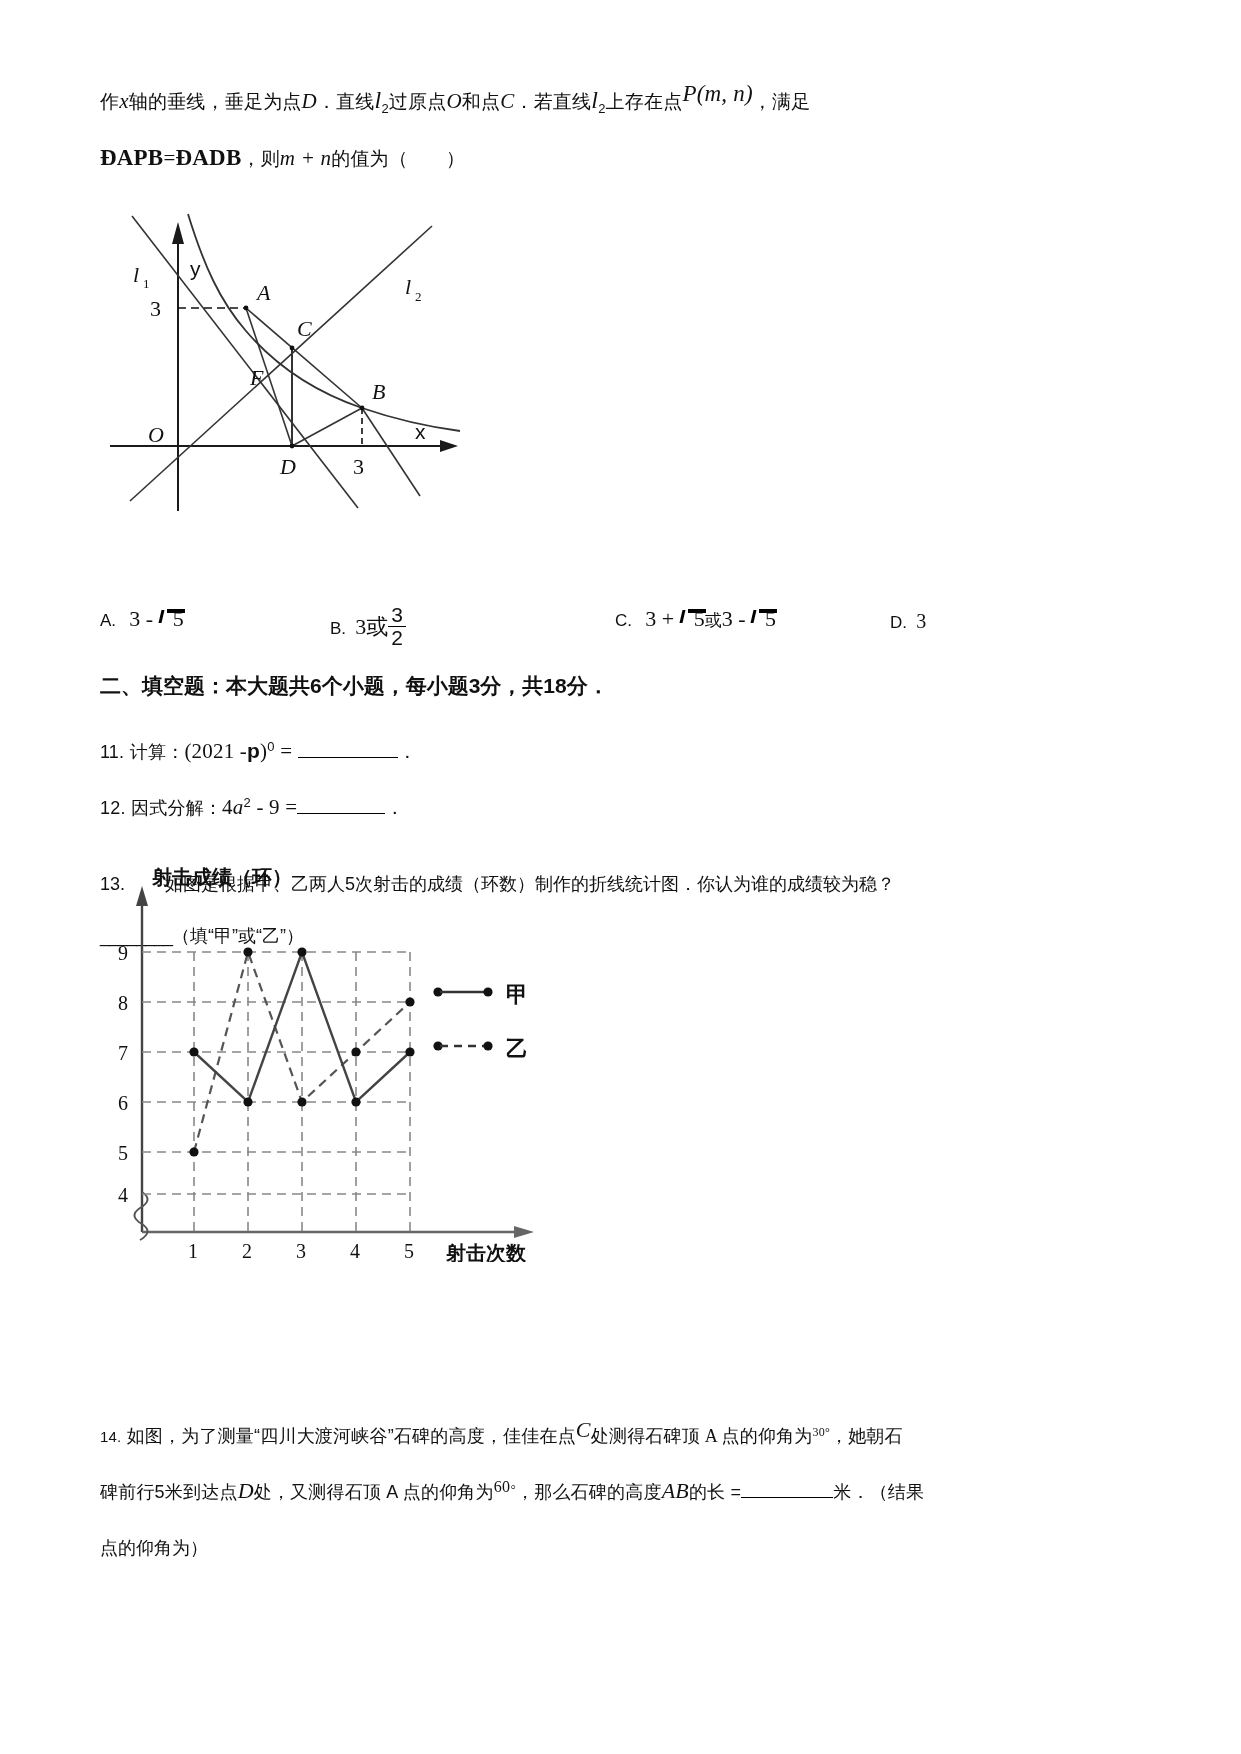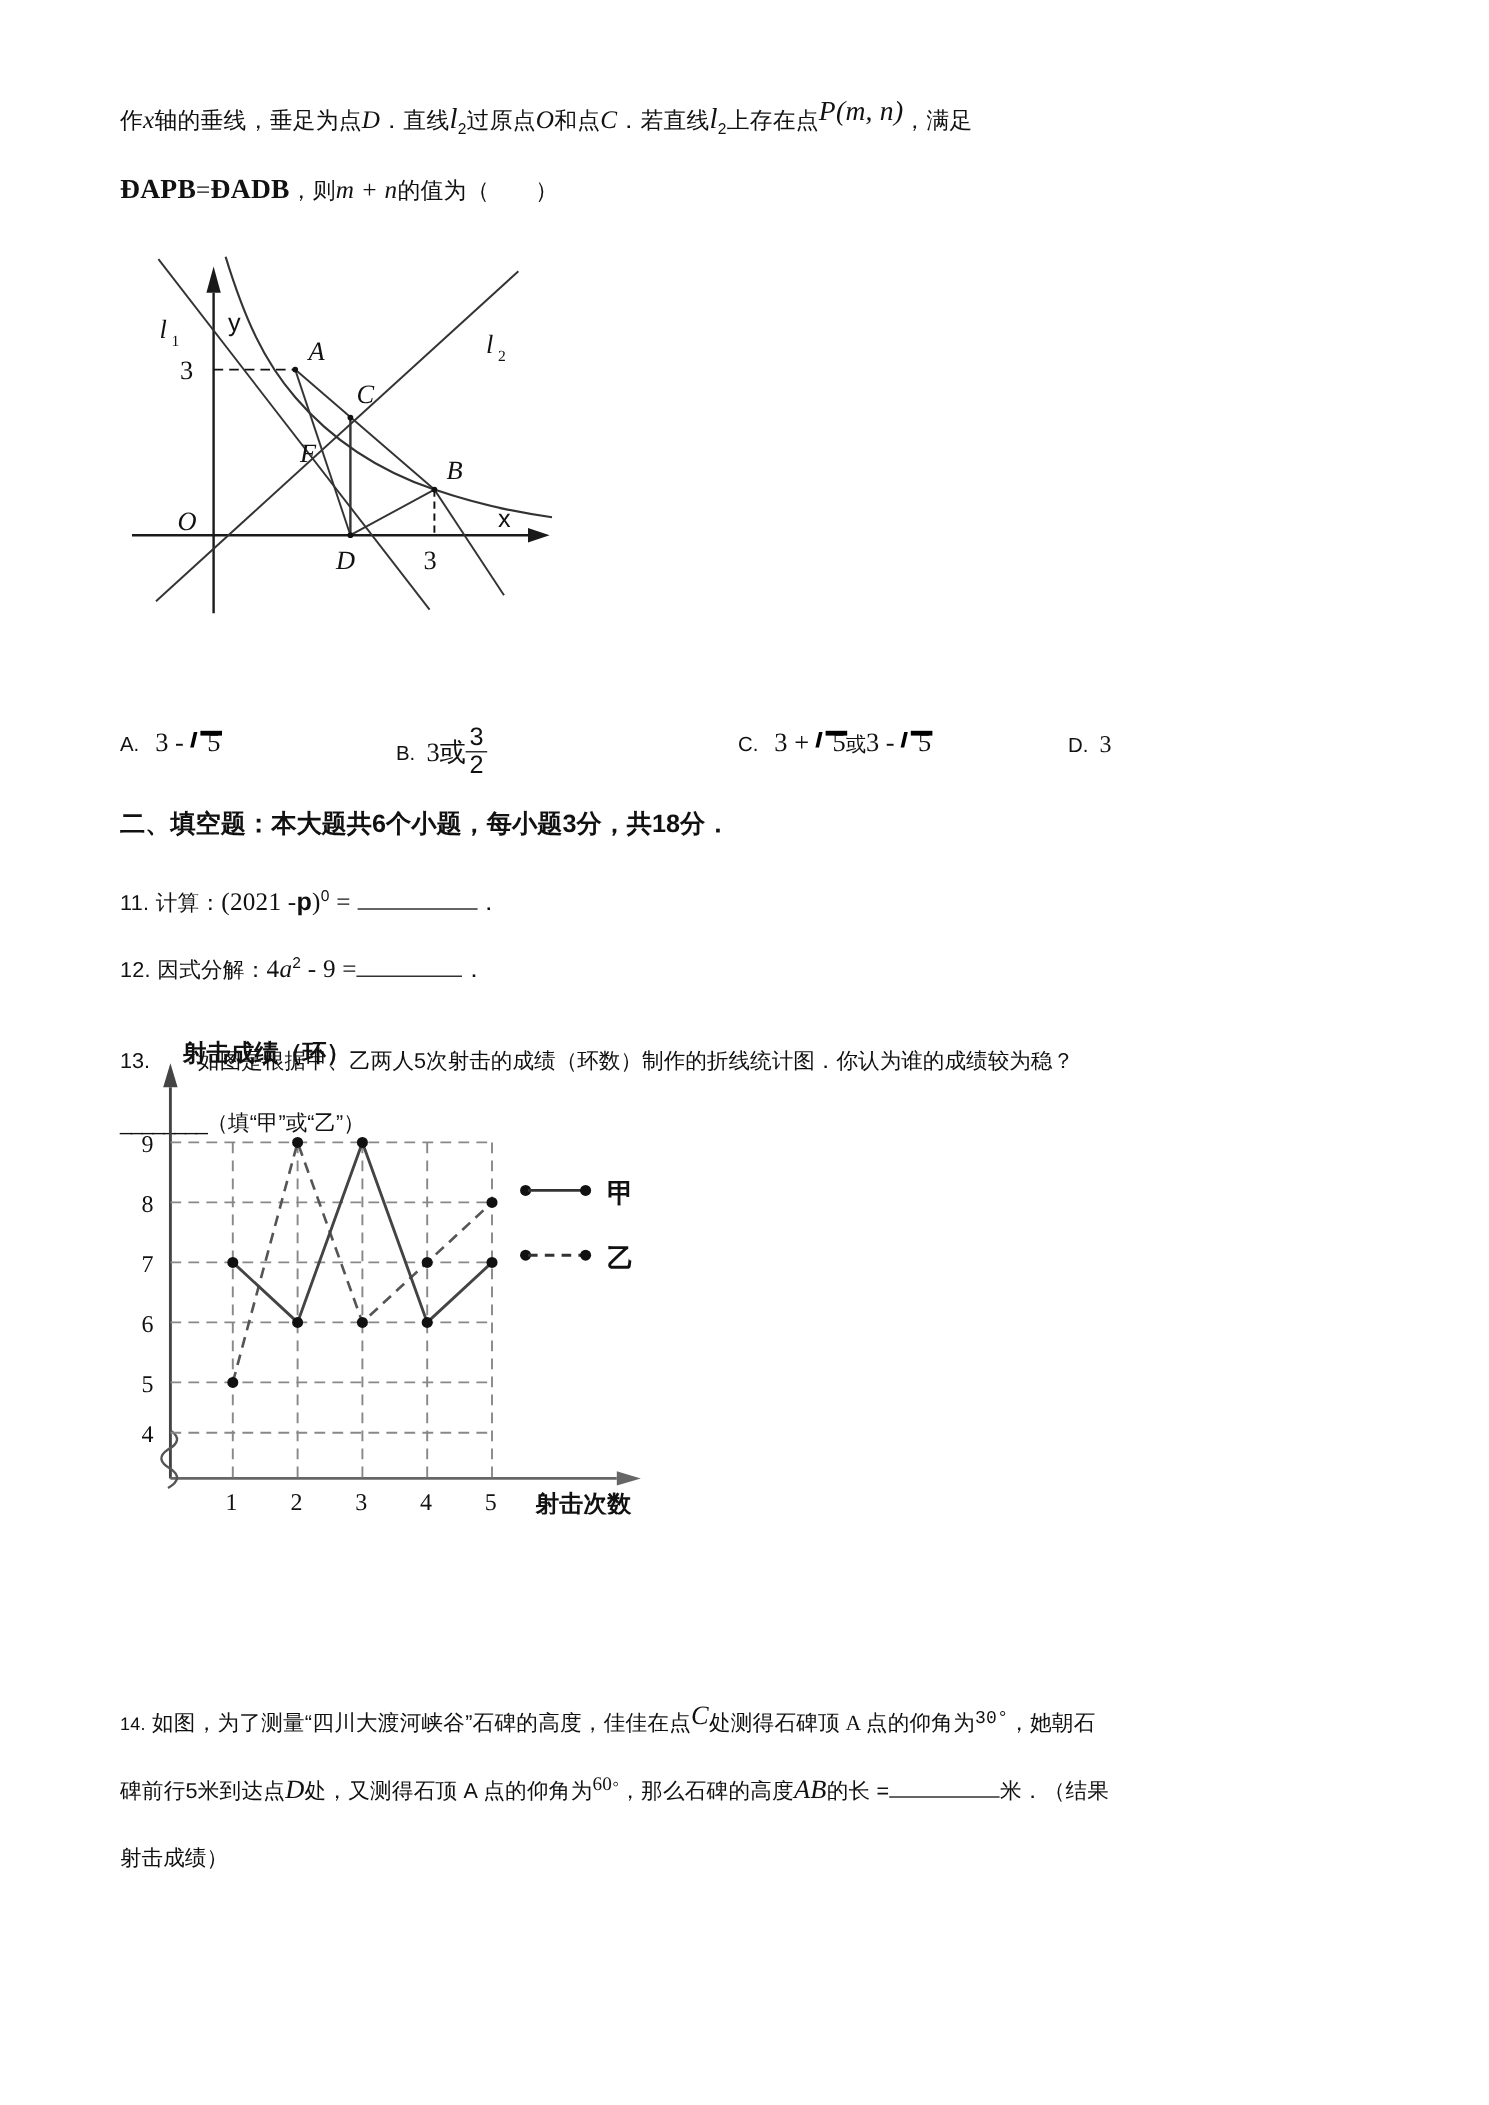--- a/index.html
+++ b/index.html
@@ -228,24 +228,24 @@
         <circle cx="328" cy="184" r="4.6" fill="#111"></circle>
         <line x1="330" y1="184" x2="376" y2="184" stroke="#333" stroke-width="2.4" stroke-dasharray="8,6"></line>
         <circle cx="378" cy="184" r="4.6" fill="#111"></circle>
         <text x="396" y="194" font-family="Liberation Sans, sans-serif" font-size="22" font-weight="bold" fill="#111">乙</text>
       </g>
     </svg>
   </div>
 
   <div class="blk para line" style="left:100px;top:1424px;font-size:18px;">
     <span class="cn" style="font-size:15px;">14.</span>
-    <span class="cn" style="font-size:18px;">如图，为了测量“四川大渡河峡谷”石碑的高度，佳佳在点</span><span class="mi" style="font-size:22px;position:relative;top:-5px;">C</span><span class="cn" style="font-size:18px;font-family:Liberation Serif, serif;">处测得石碑顶 A 点的仰角为</span><span class="mn" style="font-size:15px;position:relative;top:-6px;font-family:Liberation Mono, monospace;">30°</span><span class="cn" style="font-size:18px;">，她朝石</span>
+    <span class="cn" style="font-size:18px;">如图，为了测量“四川大渡河峡谷”石碑的高度，佳佳在点</span><span class="mi" style="font-size:22px;position:relative;top:-5px;">C</span><span class="cn" style="font-size:18px;font-family:Liberation Serif, serif;">处测得石碑顶 A 点的仰角为</span><span class="mn" style="font-size:12px;position:relative;top:-6px;">30°</span><span class="cn" style="font-size:18px;">，她朝石</span>
   </div>
 
   <div class="blk para line" style="left:100px;top:1480px;font-size:18px;">
     <span class="cn" style="font-size:18px;">碑前行5米到达点</span><span class="mi" style="font-size:22px;">D</span><span class="cn" style="font-size:18px;">处，又测得石顶 A 点的仰角为</span><span class="mn" style="font-size:16px;position:relative;top:-6px;">60◦</span><span class="cn" style="font-size:18px;">，那么石碑的高度</span><span class="mi" style="font-size:22px;">AB</span><span class="cn" style="font-size:18px;">的长 =</span><span class="fill" style="width:92px;"></span><span class="cn" style="font-size:18px;">米．（结果</span>
   </div>
 
   <div class="blk" style="left:100px;top:1536px;">
-    <span class="cn" style="font-size:18px;">射击成绩）</span>
+    <span class="cn" style="font-size:18px;">点的仰角为）</span>
   </div>
 
 </div>
 
 </body></html>

